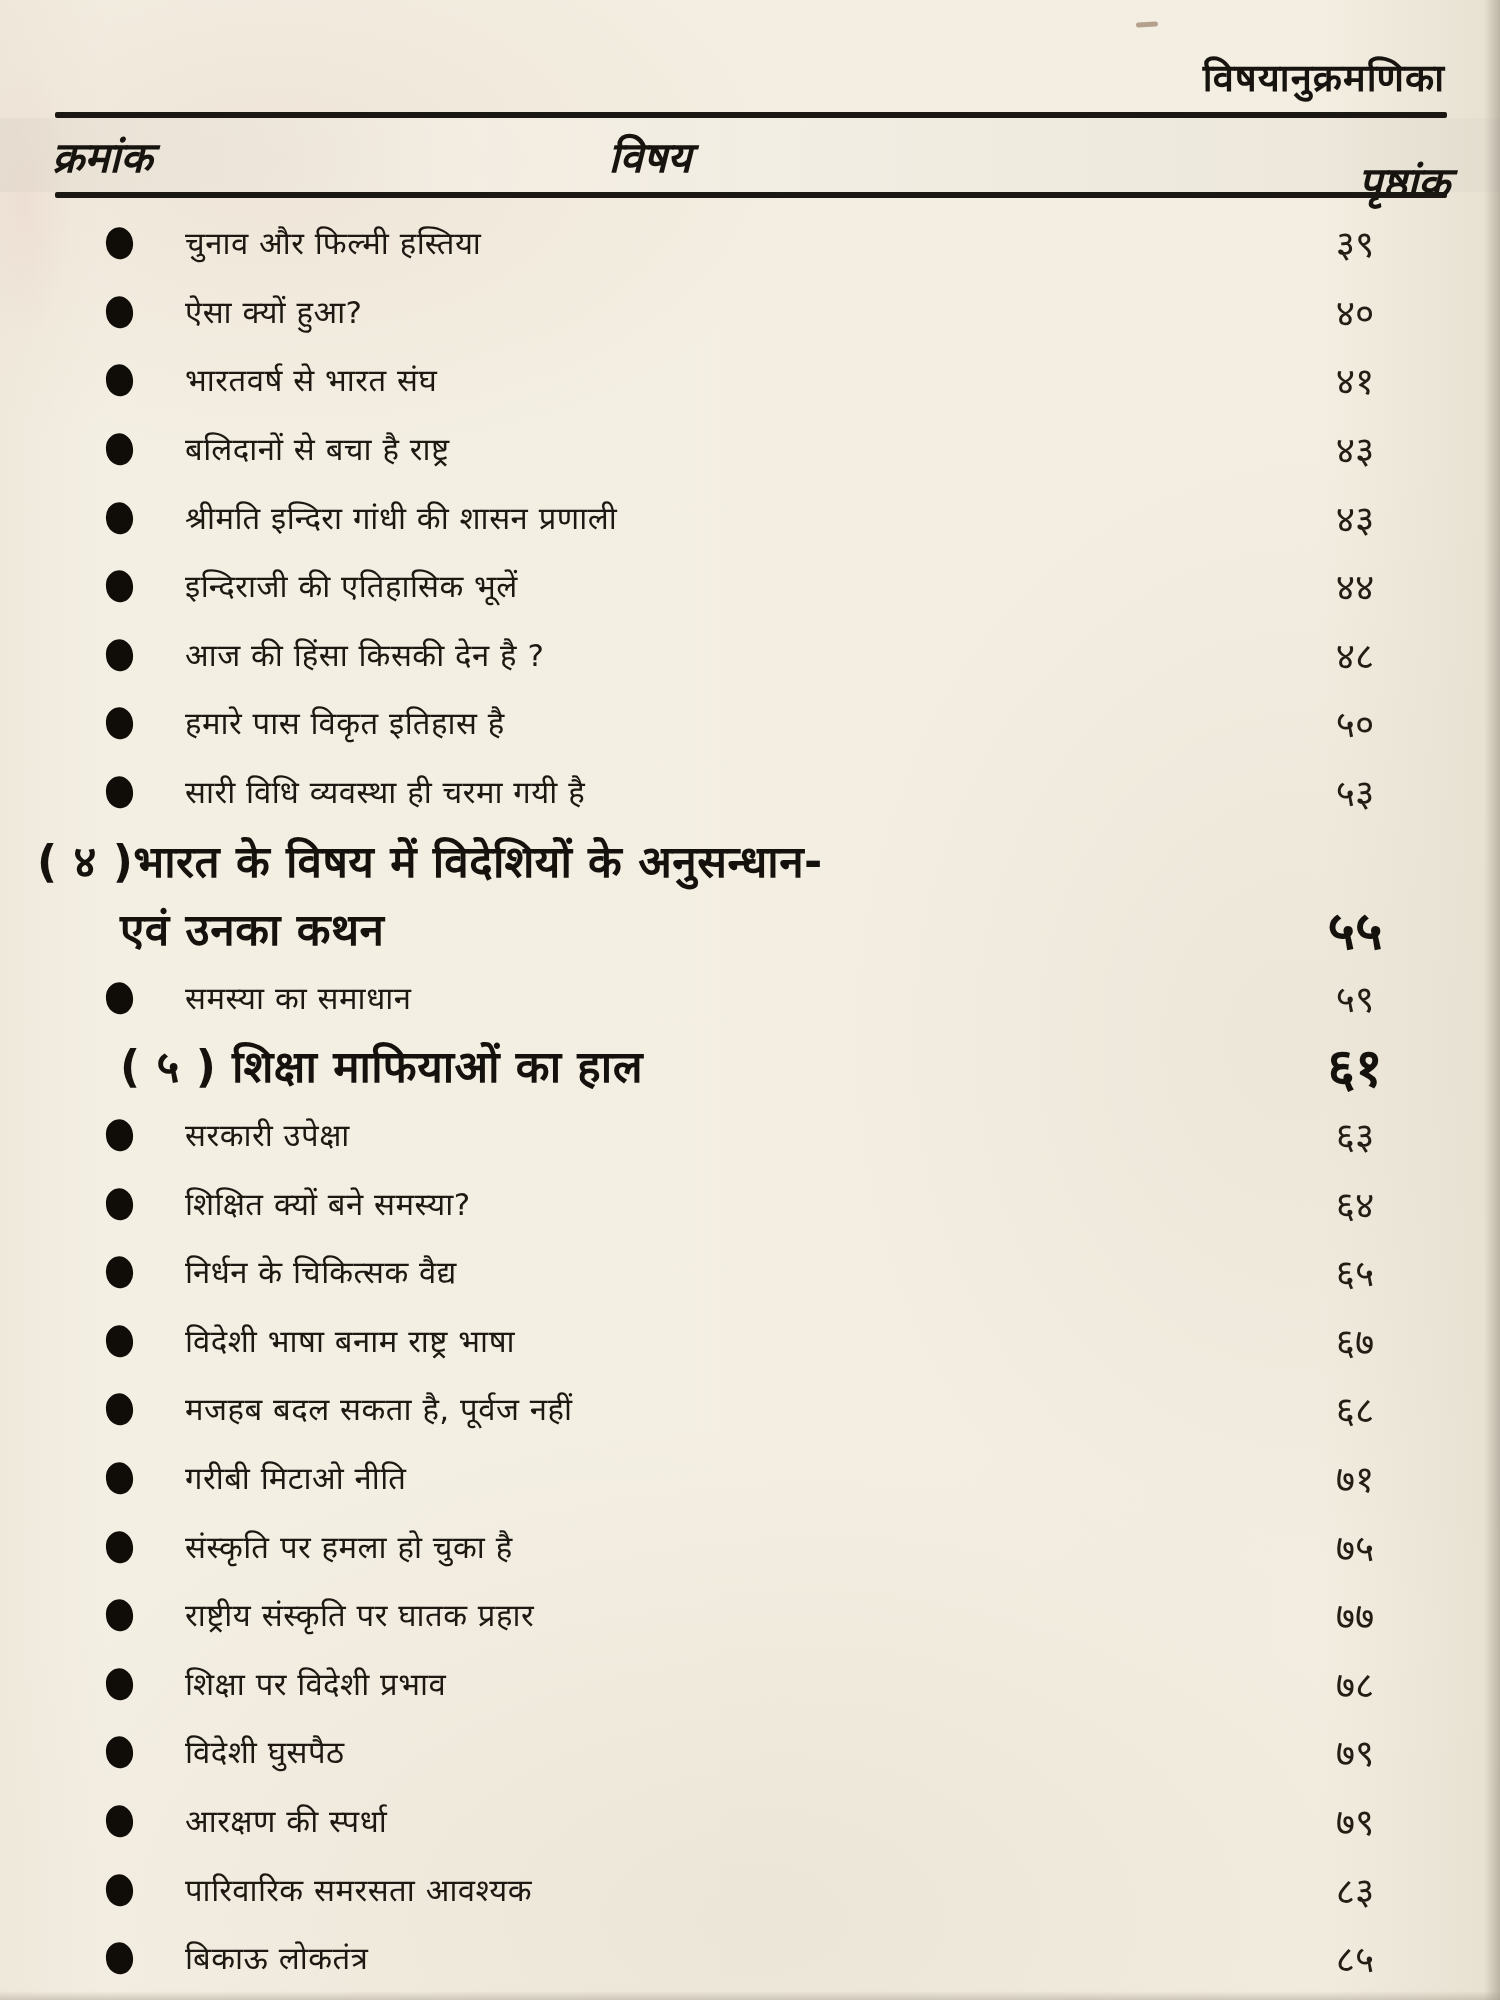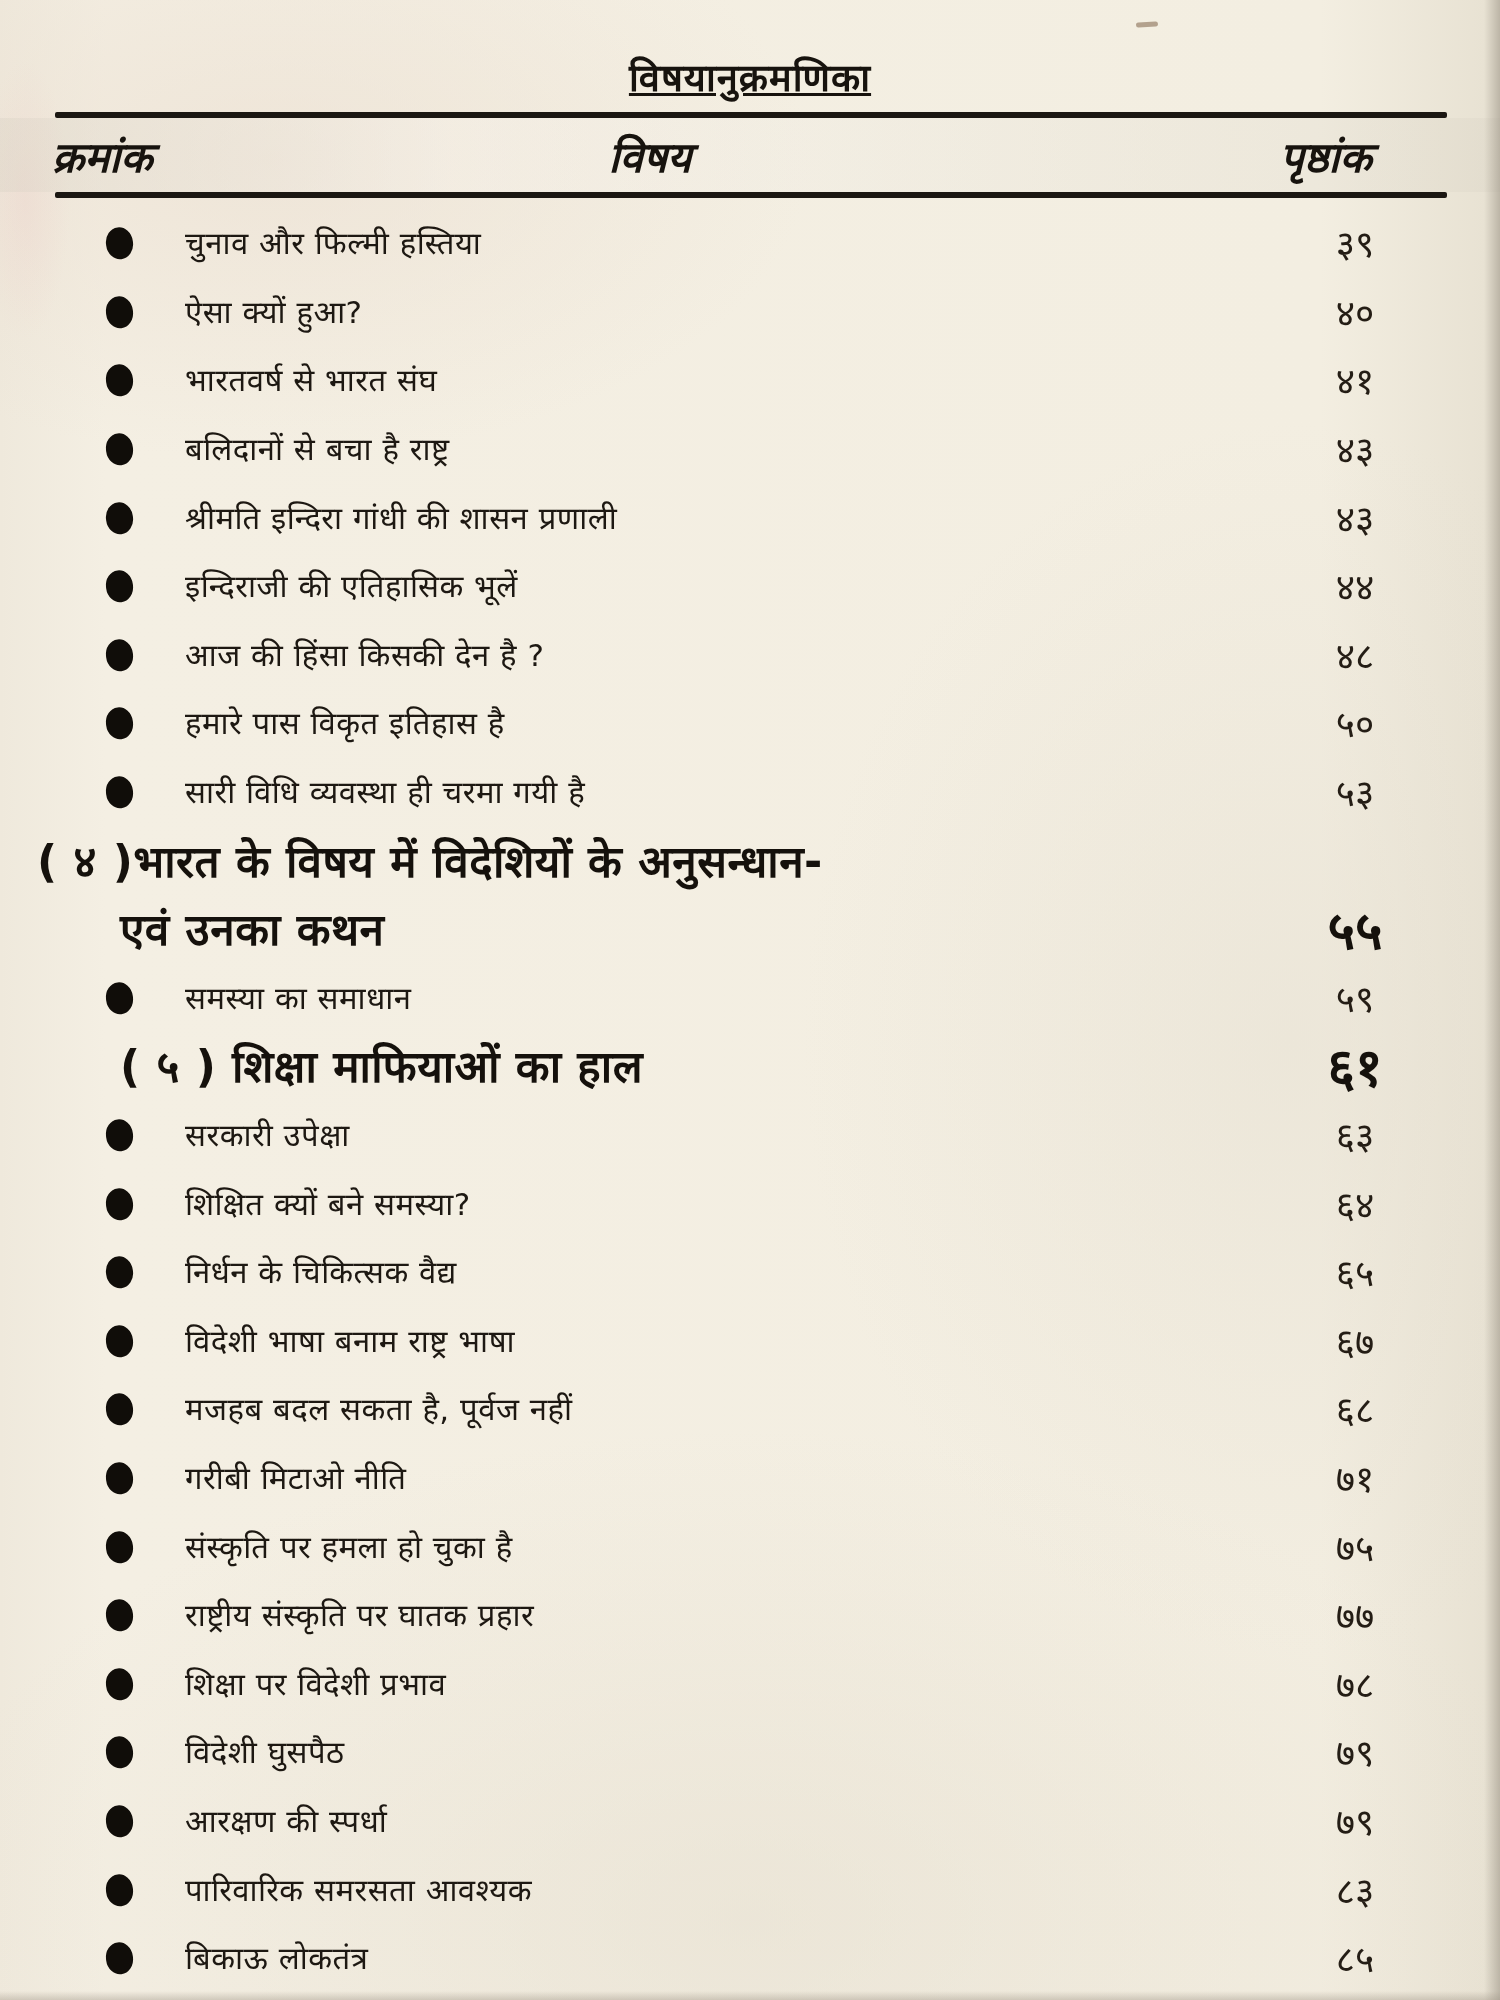--- a/index.html
+++ b/index.html
@@ -13,37 +13,37 @@
     background:
       radial-gradient(900px 500px at 18% 8%, rgba(234,221,207,0.55), transparent 60%),
       radial-gradient(750px 950px at 86% 52%, rgba(229,223,209,0.5), transparent 65%),
       radial-gradient(1200px 700px at 50% 96%, rgba(226,219,203,0.45), transparent 70%),
       linear-gradient(90deg,#efe9dc 0%,#f4efe3 7%,#f3eee1 88%,#e8e2d3 99%),
       #f1ecdf;
     color:#1d1812;
   }
   .page-title{
     position:absolute;top:50px;left:55px;width:1390px;height:48px;
-    text-align:center;font-size:38px;font-weight:700;letter-spacing:1px;
-    color:#17130e;white-space:nowrap;text-decoration:underline;
+    text-align:right;font-size:38px;font-weight:700;letter-spacing:1px;
+    color:#17130e;white-space:nowrap;
   }
   .hdr-band{
     position:absolute;top:118px;left:0;width:1500px;height:74px;
     background:linear-gradient(90deg, rgba(213,207,193,0.32), rgba(255,255,255,0.18) 30%, rgba(213,207,193,0.26));
   }
   .rule{position:absolute;left:55px;width:1392px;background:#1b1712;border-radius:2px;}
   .rule-top{top:112px;height:6px;}
   .rule-bottom{top:192px;height:6px;}
   .hdr{
     position:absolute;top:126px;height:64px;line-height:64px;
     font-size:42px;font-weight:700;color:#17130e;white-space:nowrap;font-style:italic;
   }
   .hdr-serial{left:52px;}
   .hdr-subject{left:500px;width:300px;text-align:center;}
-  .hdr-pageno{left:1280px;width:170px;text-align:left;}
+  .hdr-pageno{left:1280px;width:170px;text-align:right;margin-top:25px;}
   .toc{position:absolute;top:208px;left:0;width:1500px;}
   .row{position:relative;height:68.6px;}
   .bullet{
     position:absolute;left:106px;top:50%;
     width:27px;height:32px;border-radius:50% / 48%;
     background:#100d09;transform:translateY(-46%) rotate(-7deg);
   }
   .row .text{
     position:absolute;left:185px;top:50%;transform:translateY(-50%);
     font-size:31px;color:#1d1812;white-space:nowrap;letter-spacing:0.5px;

